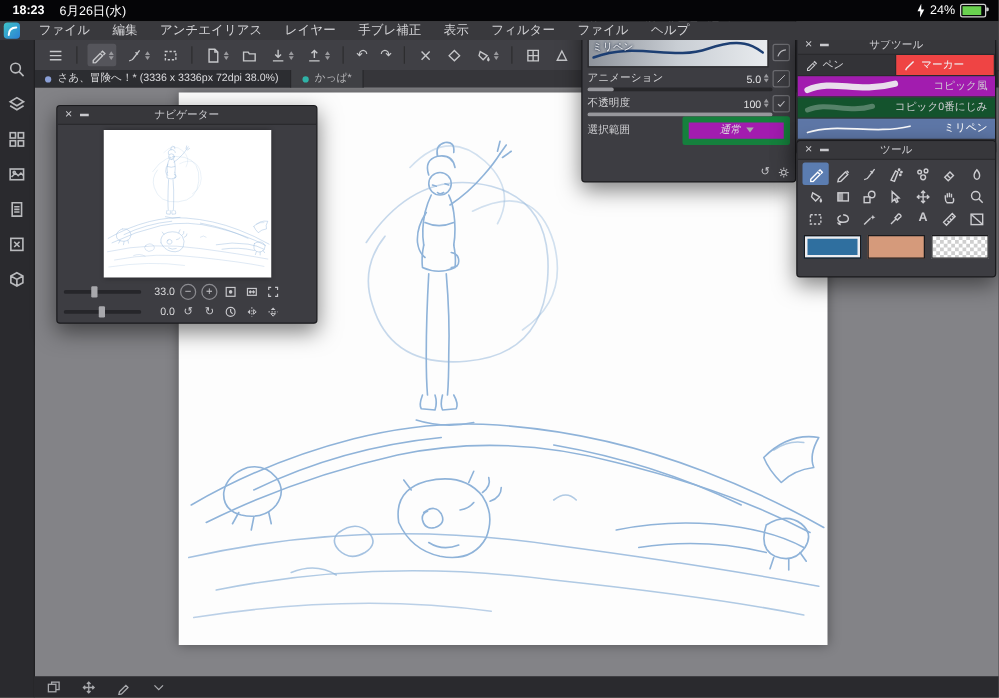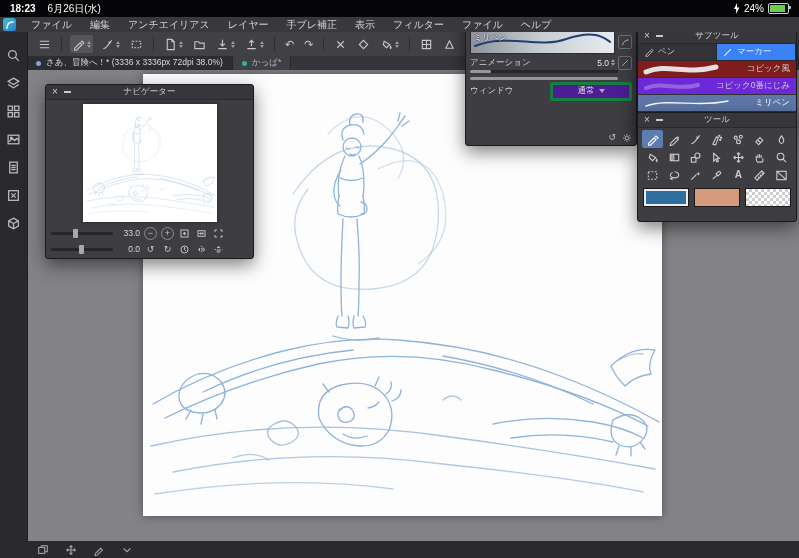--- a/index.html
+++ b/index.html
@@ -75,36 +75,36 @@
   .stroke-box{position:relative;flex:1;height:22px;background:linear-gradient(90deg,#8e939b,#c9ced4,#e8ebee);border:1px solid #2b2b2e;}
   .stroke-box .bname{position:absolute;left:3px;top:1px;font-size:8px;color:#f4f4f6;text-shadow:0 0 2px #1d2b45,0 0 2px #1d2b45;}
   .tp-row{padding:1px 4px 0;}
   .tp-line{display:flex;align-items:center;height:13px;}
   .tp-label{flex:1;color:#d2d2d5;}
   .tp-val{color:#e2e2e4;margin-right:2px;}
   .spin{display:flex;flex-direction:column;gap:1px;margin-right:3px;}
   .track{height:3px;background:#27272a;border-radius:2px;margin:1px 14px 2px 0;position:relative;}
   .track .fill{position:absolute;left:0;top:0;bottom:0;background:#97979c;border-radius:2px;}
   .mini-ic{width:12px;height:12px;border:1px solid #6c6c71;border-radius:2px;display:flex;align-items:center;justify-content:center;color:#c4c4c8;flex:0 0 auto;}
-  .dd{width:76px;height:13px;background:#4c1d95;border:3px solid #15803d;border-radius:2px;
-      display:flex;align-items:center;justify-content:center;gap:4px;color:#dcdcde;}
+  .dd{width:76px;height:13px;background:#a21caf;border:5px solid #15803d;border-radius:2px;
+      display:flex;align-items:center;justify-content:center;gap:4px;color:#dcdcde;font-style:italic;}
   .dd-caret{width:0;height:0;border-left:3px solid transparent;border-right:3px solid transparent;border-top:4px solid #aaaaae;}
   .aa-set{display:flex;gap:4px;}
   .aa-btn{width:15px;height:14px;background:#4b4b51;border-radius:2px;display:flex;align-items:center;justify-content:center;}
   .aa-btn.sel{background:#5b7db1;}
   .aa-dot{border-radius:50%;background:#e4e4e6;}
   .tp-bottom-ics{position:absolute;right:4px;bottom:2px;display:flex;gap:6px;color:#c4c4c8;}
   
   .st-panel{left:637px;top:28px;width:158px;height:94px;z-index:7;}
   .st-tabs{display:flex;height:16px;border-bottom:1px solid #2a2a2d;}
   .st-tab{flex:1;display:flex;align-items:center;gap:4px;padding:0 6px;background:#333337;color:#cbcbcf;border-right:1px solid #2a2a2d;}
-  .st-tab.sel{background:#3b82f6;color:#f0f0f2;}
+  .st-tab.sel{background:#ef4444;color:#f0f0f2;}
   .st-item{position:relative;height:16px;display:flex;align-items:center;justify-content:flex-end;padding:0 6px;border-bottom:1px solid #323236;}
-  .st-item.odd{background:#7f1d1d;padding-left:32px;}
-  .st-item.even{background:#6d28d9;align-items:center;}
+  .st-item.odd{background:#a21caf;padding-left:32px;}
+  .st-item.even{background:#14532d;align-items:center;}
   .st-item.sel{background:#5e77a7;color:#fff;}
   .st-stroke{position:absolute;left:4px;top:1px;}
   .st-foot{height:13px;display:flex;align-items:center;justify-content:flex-end;gap:7px;padding:0 6px;color:#bcbcc0;}
   
   .tl-panel{left:637px;top:112px;width:158px;height:108px;z-index:7;}
   .tool-grid{display:grid;grid-template-columns:repeat(7,1fr);padding:2px 4px 0;}
   .tool-cell{height:18px;display:flex;align-items:center;justify-content:center;border-radius:2px;color:#ccccd0;}
   .tool-cell.sel{background:#5b7db1;color:#fff;}
   .tool-a{font-size:10px;font-weight:bold;line-height:1;}
   .swatches{display:flex;gap:5px;padding:4px 5px 0;}
@@ -502,27 +502,40 @@
           <svg width="8" height="8" viewBox="0 0 14 14" stroke="currentColor" stroke-width="1.4" fill="none">
               <path d="M2,12 L12,2"></path>
             </svg>
         </span>
       </div>
       <div class="track">
           <span class="fill" style="width:14%"></span>
         </div>
     </div>
     <div class="tp-row">
+      <div class="tp-line">
+        <span class="tp-label">不透明度</span>
+        <span class="tp-val">100</span>
+        <span class="spin">
+            <i class="cu"></i>
+            <i class="cd"></i>
+          </span>
+        <span class="mini-ic">
+          <svg width="8" height="8" viewBox="0 0 14 14" stroke="currentColor" stroke-width="1.6" fill="none">
+              <path d="M2.5,7.5 5.5,10.5 11.5,3.5"></path>
+            </svg>
+        </span>
+      </div>
       <div class="track">
           <span class="fill" style="width:100%"></span>
         </div>
     </div>
     <div class="tp-row">
       <div class="tp-line" style="height:16px">
-        <span class="tp-label">ウィンドウ</span>
+        <span class="tp-label">選択範囲</span>
         <span class="dd">
           <span>通常</span>
           <span class="dd-caret"></span>
         </span>
       </div>
     </div>
     <div class="tp-bottom-ics">
       <span style="font-size:9px;line-height:1">↺</span>
       <span>
         <svg width="10" height="10" viewBox="0 0 14 14" stroke="currentColor" stroke-width="1.2" fill="none">

